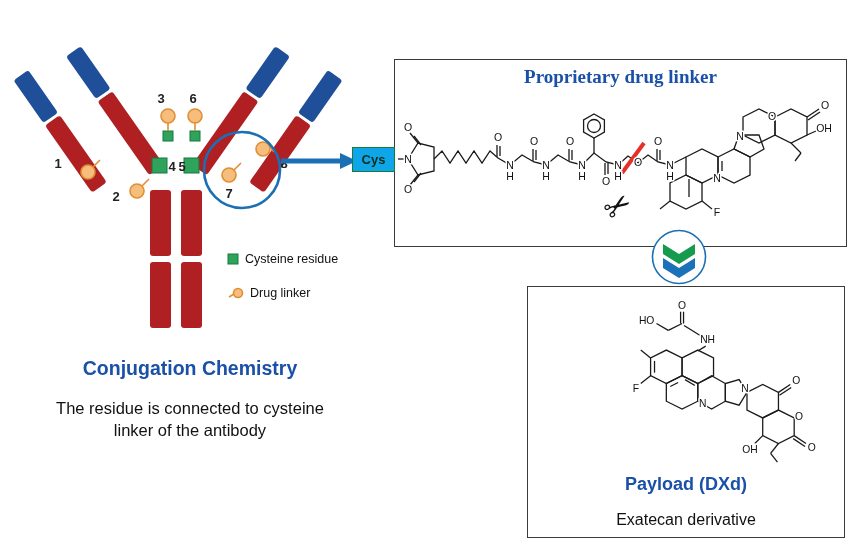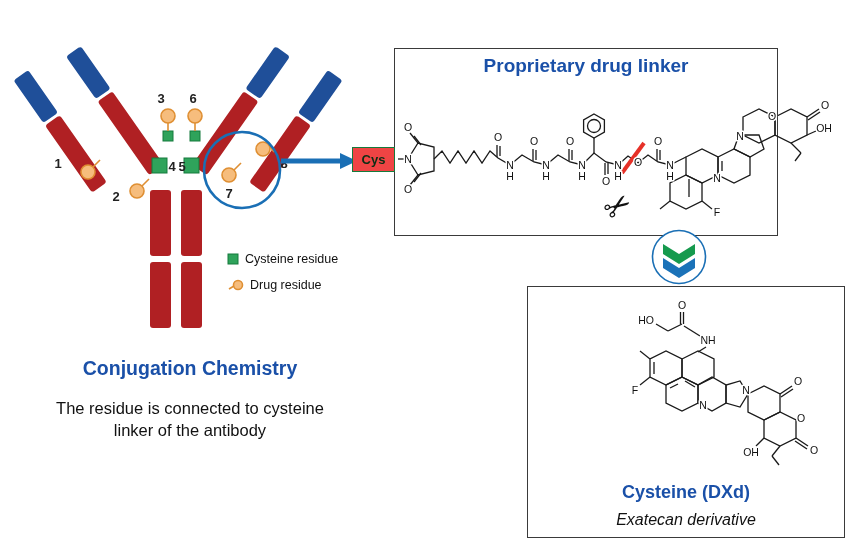--- a/index.html
+++ b/index.html
@@ -5,31 +5,31 @@
   html,body{margin:0;padding:0;background:#fff;}
   .canvas{position:relative;width:865px;height:557px;background:#fff;overflow:hidden;
           font-family:"Liberation Sans",sans-serif;color:#111;}
   svg text{font-family:"Liberation Sans",sans-serif;}
   .bond{stroke:#1a1a1a;stroke-width:1.3;fill:none;}
   .ring{stroke:#1a1a1a;stroke-width:1.3;fill:none;}
   .atom{font-size:10.5px;fill:#111;stroke:#fff;stroke-width:3px;paint-order:stroke;
         stroke-linejoin:round;text-anchor:middle;font-weight:500;}
   .num{font-size:13px;fill:#222;font-weight:600;text-anchor:middle;}
   .box{position:absolute;border:1.6px solid #3a3a3a;background:#fff;box-sizing:border-box;}
-  #linker-box{left:394px;top:48px;width:384px;height:188px;}
+  #linker-box{left:394px;top:59px;width:453px;height:188px;font-family:Liberation Serif, serif;}
   #payload-box{left:527px;top:286px;width:318px;height:252px;display:flex;flex-direction:column;align-items:center;padding-bottom:8px;}
   .box-title{color:#1a50a8;font-weight:bold;font-size:19px;text-align:center;padding-top:6px;}
   #payload-title{color:#1a50a8;font-weight:bold;font-size:18px;margin-top:auto;text-align:center;}
-  #payload-sub{font-size:16px;color:#111;text-align:center;margin-top:8px;font-style:italic;}
+  #payload-sub{font-size:16px;color:#111;text-align:center;margin-top:16px;}
   .caption{position:absolute;left:15px;top:357px;width:350px;text-align:center;}
   .caption-title{color:#1a50a8;font-size:19.5px;font-weight:bold;margin-bottom:18px;}
   .caption-line{font-size:16.5px;color:#111;line-height:1.32;}
-  .legend{position:absolute;left:227px;top:252px;display:flex;flex-direction:column;gap:12px;}
+  .legend{position:absolute;left:227px;top:252px;display:flex;flex-direction:column;gap:20px;}
   .legend-row{display:flex;align-items:center;gap:5px;font-size:12.5px;color:#111;}
-  .cys-chip{position:absolute;left:352px;top:147px;width:43px;height:25px;background:#ef4444;
+  .cys-chip{position:absolute;left:352px;top:147px;width:43px;height:25px;background:#0ea5e9;
             border:1px solid #157a3c;display:flex;align-items:center;justify-content:center;
             font-size:13px;font-weight:600;color:#0b2e14;box-sizing:border-box;z-index:3;}
   .logo{position:absolute;left:650px;top:228px;z-index:4;}
   .abs-svg{position:absolute;}
 </style>
 </head>
 <body>
 
 <div class="canvas">
 
@@ -103,21 +103,21 @@
       <svg width="13" height="13">
         <rect x="1" y="1" width="10" height="10" fill="#2fa35b" stroke="#157a3c"></rect>
       </svg>
       <span>Cysteine residue</span>
     </div>
     <div class="legend-row">
       <svg width="18" height="14">
         <line x1="2" y1="11" x2="7" y2="8" stroke="#df8f33" stroke-width="1.6"></line>
         <circle cx="11" cy="7" r="4.5" fill="#f6bd7d" stroke="#df8f33" stroke-width="1.6"></circle>
       </svg>
-      <span>Drug residue</span>
+      <span>Drug linker</span>
     </div>
   </div>
 
   <div class="caption">
     <div class="caption-title">Conjugation Chemistry</div>
     <div class="caption-line">The residue is connected to cysteine</div>
     <div class="caption-line">linker of the antibody</div>
   </div>
 
   <div class="box" id="linker-box">
@@ -253,17 +253,17 @@
         <text class="atom" x="152" y="49">NH</text>
         <text class="atom" x="79" y="99">F</text>
         <text class="atom" x="147" y="114">N</text>
         <text class="atom" x="190" y="99">N</text>
         <text class="atom" x="242" y="90">O</text>
         <text class="atom" x="245" y="127">O</text>
         <text class="atom" x="258" y="159">O</text>
         <text class="atom" x="195" y="161">OH</text>
       </g>
     </svg>
-    <div id="payload-title">Cysteine (DXd)</div>
+    <div id="payload-title">Payload (DXd)</div>
     <div id="payload-sub">Exatecan derivative</div>
   </div>
 
 </div>
 
 </body></html>

